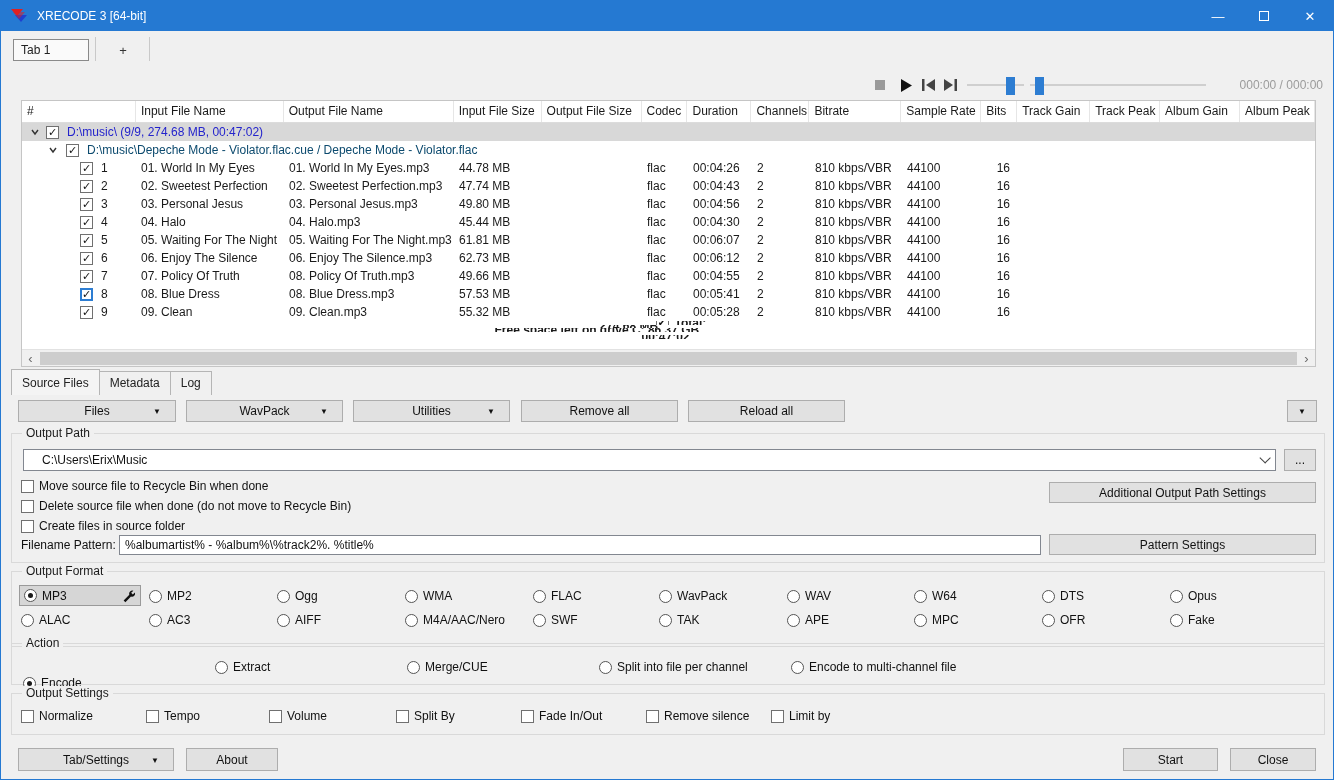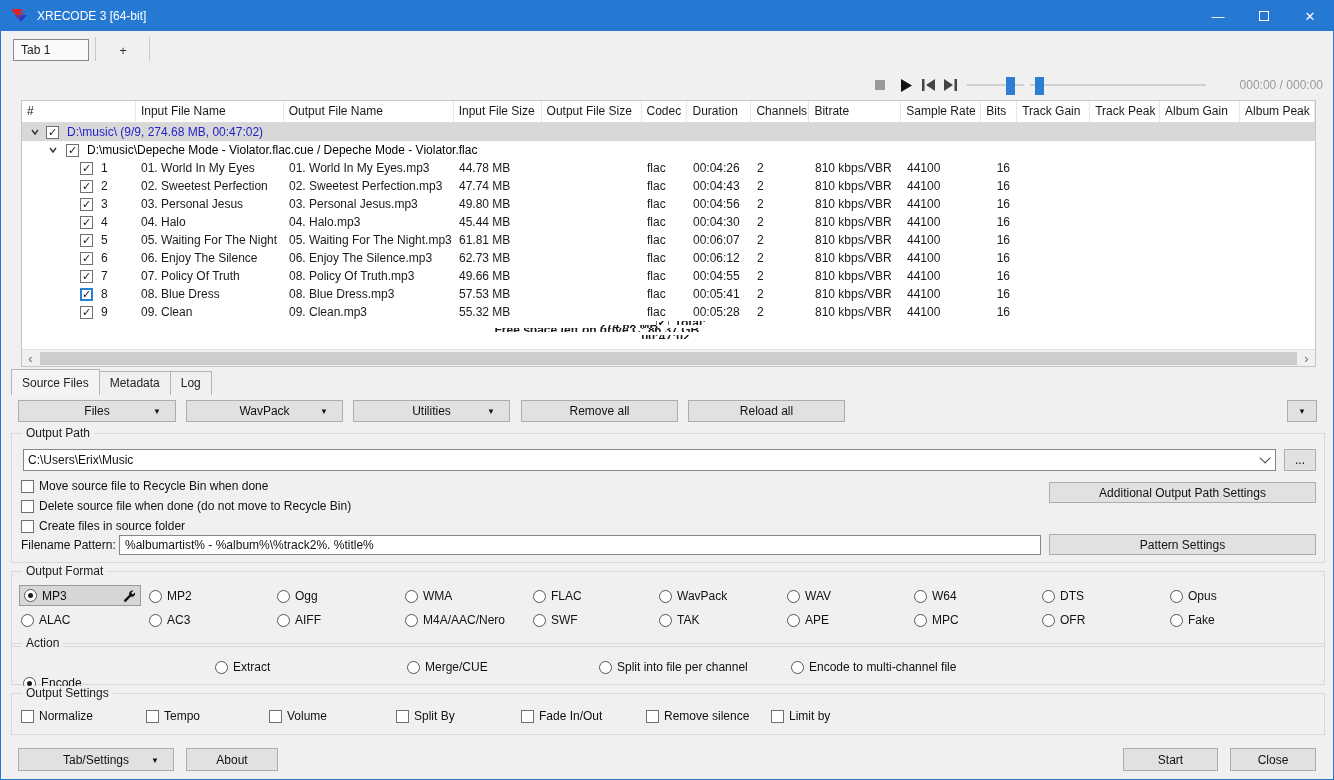--- a/index.html
+++ b/index.html
@@ -38,21 +38,21 @@
           border:1px solid #c5c5c5; overflow:hidden; }
   .ghead { display:flex; height:22px; border-bottom:1px solid #dcdcdc; background:#fff; }
   .ghead .hc { font-size:12px; color:#1a1a1a; padding:3px 4px 0 5px; border-right:1px solid #e6e6e6;
                white-space:nowrap; overflow:hidden; }
   .trow { display:flex; height:18px; align-items:center; }
   .trow .c { font-size:12px; color:#1a1a1a; padding-left:5px; white-space:nowrap; overflow:hidden;
              height:18px; display:flex; align-items:center; }
   .r { justify-content:flex-end; padding-right:8px; }
   .grouprow { display:flex; height:18px; align-items:center; font-size:12px; white-space:nowrap; }
   .g1 { background:#d8d8d8; color:#2323cc; }
-  .g2 { color:#000000; }
+  .g2 { color:#0c4a6e; }
   .cb { width:13px; height:13px; border:1px solid #707070; background:#fff; flex:0 0 auto;
         display:inline-flex; align-items:center; justify-content:center; position:relative; }
   .cb.checked::after { content:"✓"; font-size:11px; line-height:1; color:#111; }
   .cb.focus { border-color:#2d7dd2; box-shadow:0 0 0 1px #2d7dd2 inset; }
   .chev { width:10px; height:10px; flex:0 0 auto; }
   .totalrow { font-weight:bold;flex-direction:column; }
   .hscroll { position:absolute; left:0; bottom:0; width:100%; height:17px; background:#f0f0f0;
              border-top:1px solid #e2e2e2; display:flex; align-items:center; }
   .harrow { width:17px; height:17px; display:flex; align-items:center; justify-content:center;
             color:#6a6a6a; font-size:13px; }
@@ -74,21 +74,21 @@
   .gb { position:absolute; left:10px; width:1314px; border:1px solid #d9d9d9; }
   .gb-label { position:absolute; top:-8px; left:10px; background:#f0f0f0; font-size:12px; color:#1a1a1a;
               padding:0 4px; }
   .radio { width:13px; height:13px; border:1px solid #555; border-radius:50%; background:#fff;
            flex:0 0 auto; position:relative; }
   .radio.sel::after { content:""; position:absolute; left:3px; top:3px; width:5px; height:5px;
                       border-radius:50%; background:#1a1a1a; }
   .opt { position:absolute; display:flex; align-items:center; gap:5px; font-size:12px; color:#111;
          white-space:nowrap; }
   .combo { position:absolute; background:#fff; border:1px solid #828790; font-size:12px; color:#111;
-           display:flex; align-items:center; padding-left:4px; }
+           display:flex; align-items:center; padding-left:18px; }
   .combo .cbx-chev { position:absolute; right:8px; width:8px; height:8px; border-right:1px solid #444;
            border-bottom:1px solid #444; transform:rotate(45deg) translateY(-3px); }
   .mp3box { position:absolute; left:-4px; top:-4px; width:122px; height:21px; background:#d6d6d6;
             border:1px solid #9a9a9a; display:flex; align-items:center; padding-left:4px; gap:5px; }
   .wrench { position:absolute; right:5px; width:14px; height:14px; }
   .textin { position:absolute; background:#fff; border:1px solid #828790; font-size:12px; color:#111;
             font-family:"Liberation Sans", sans-serif; padding-left:5px; }
 </style>
 </head>
 <body>

